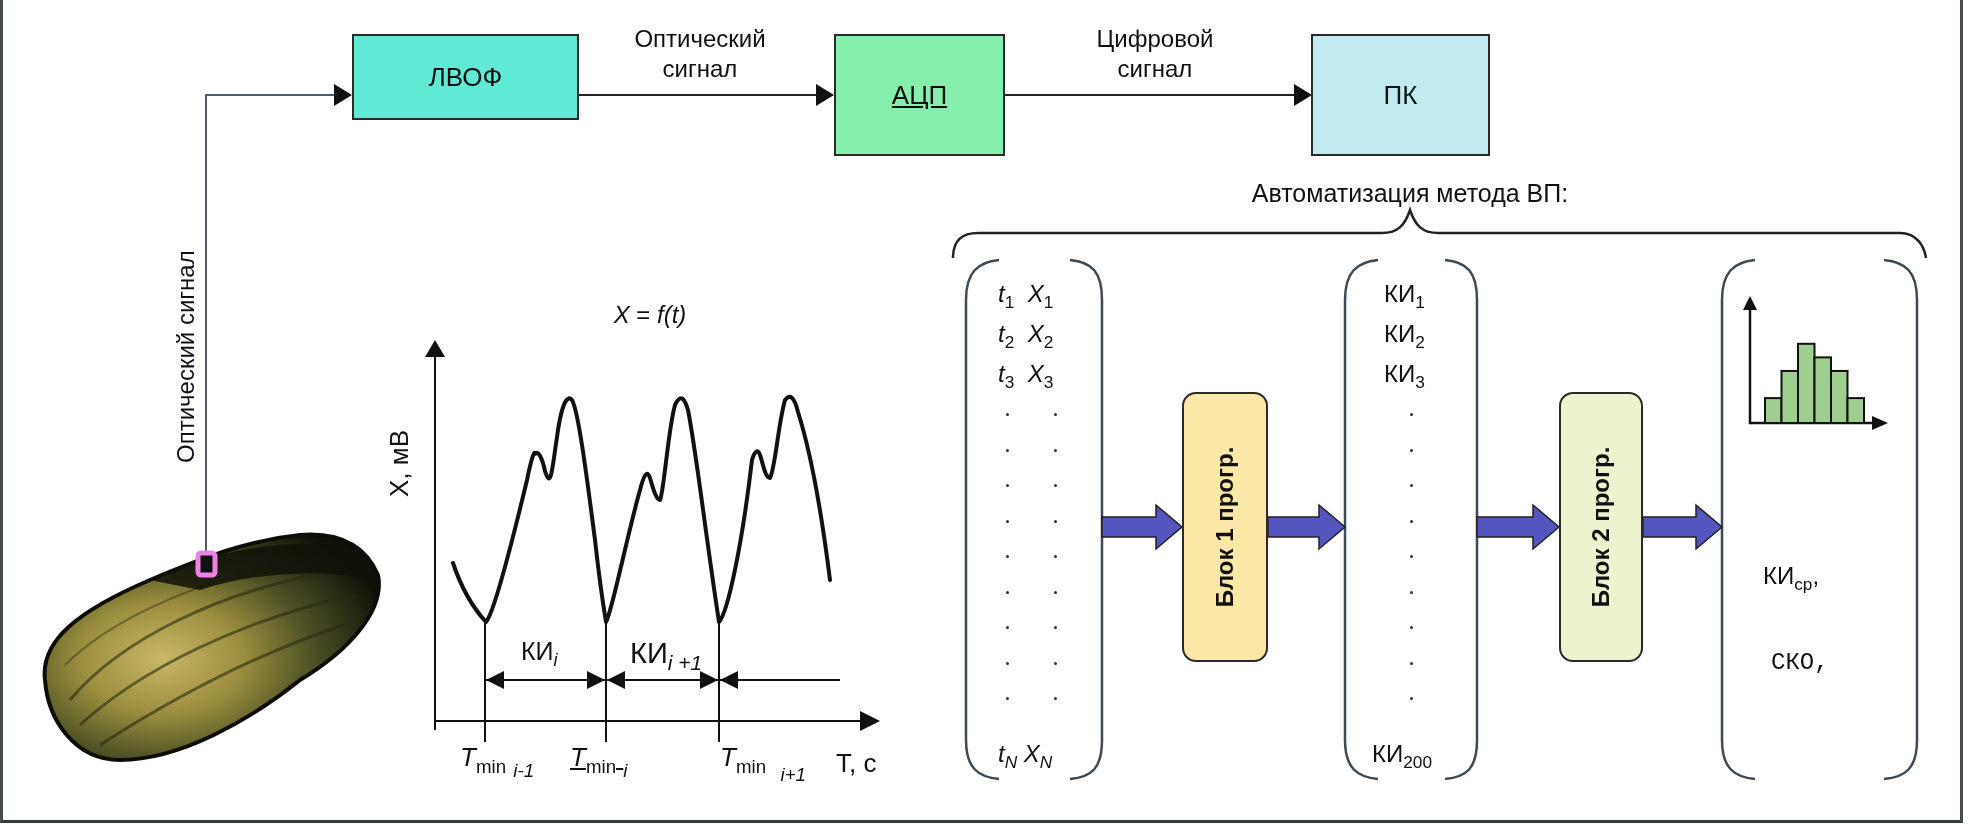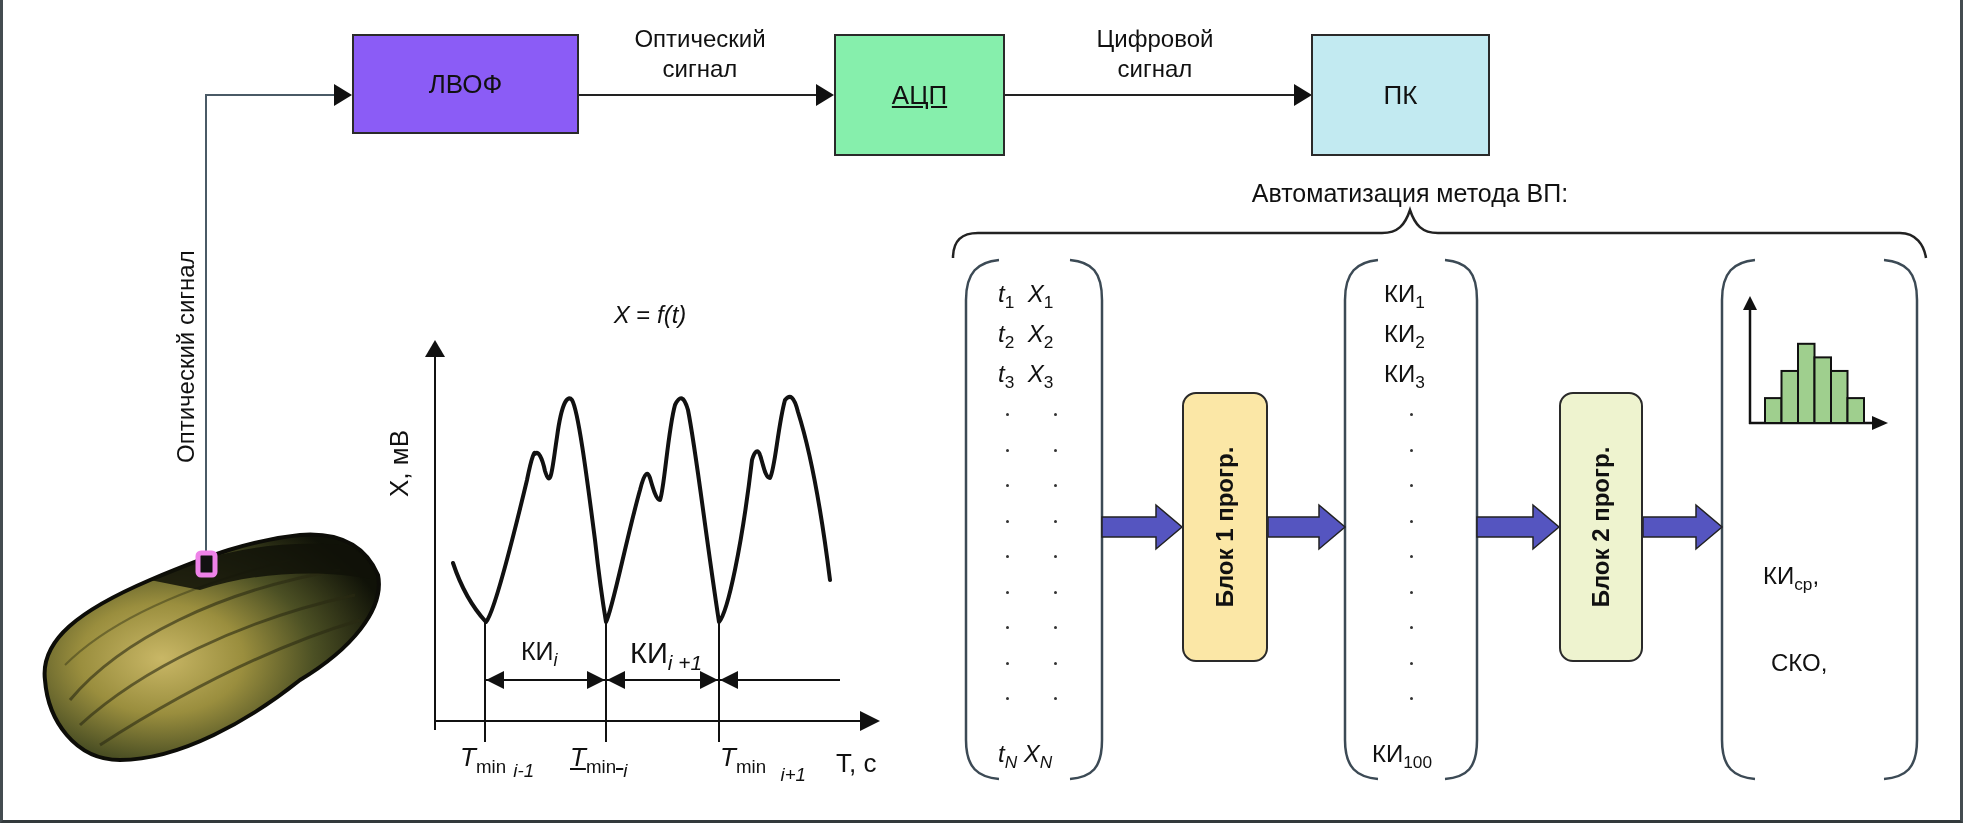--- a/index.html
+++ b/index.html
@@ -123,21 +123,21 @@
         <rect x="1765" y="398.10857142857145" width="16.5" height="24.89142857142857" fill="#9fcf8e" stroke="#111" stroke-width="2"></rect>
         <rect x="1781.5" y="370.95428571428573" width="16.5" height="52.04571428571429" fill="#9fcf8e" stroke="#111" stroke-width="2"></rect>
         <rect x="1798" y="343.8" width="16.5" height="79.2" fill="#9fcf8e" stroke="#111" stroke-width="2"></rect>
         <rect x="1814.5" y="357.37714285714287" width="16.5" height="65.62285714285714" fill="#9fcf8e" stroke="#111" stroke-width="2"></rect>
         <rect x="1831" y="370.95428571428573" width="16.5" height="52.04571428571429" fill="#9fcf8e" stroke="#111" stroke-width="2"></rect>
         <rect x="1847.5" y="398.10857142857145" width="16.5" height="24.89142857142857" fill="#9fcf8e" stroke="#111" stroke-width="2"></rect>
       </g>
   </g>
 </svg>
 
-<div class="box" style="left: 352px; top: 34px; width: 227px; height: 100px; background: #8b5cf6;">
+<div class="box" style="left: 352px; top: 34px; width: 227px; height: 86px; background: #5eead4;">
   <span>ЛВОФ</span>
 </div>
 <div class="box" style="left: 834px; top: 34px; height: 122px; width: 171px; background: #86efac; text-decoration: underline;">
   <span>АЦП</span>
 </div>
 <div class="box" style="left: 1311px; top: 34px; width: 179px; height: 122px; background: rgb(194, 234, 241);">
   <span>ПК</span>
 </div>
 
 <div class="lbl" style="left:610px;top:24px;width:180px;">
@@ -208,34 +208,34 @@
 <div class="prog" style="left: 1182px; top: 392px; width: 86px; height: 270px; background: rgb(251, 231, 166);">
   <span>Блок 1 прогр.</span>
 </div>
 
 <div class="col-text" style="left:1384px;top:278px;">
   <div><span>КИ</span><span class="sub">1</span></div>
   <div><span>КИ</span><span class="sub">2</span></div>
   <div><span>КИ</span><span class="sub">3</span></div>
 </div>
 <div class="col-text" style="left:1372px;top:738px;">
-  <span>КИ</span><span class="sub">100</span>
+  <span>КИ</span><span class="sub">200</span>
 </div>
 <div id="ki-dots">
     <div class="dot" style="left: 1410px; top: 413px;"></div>
     <div class="dot" style="left: 1410px; top: 448.5px;"></div>
     <div class="dot" style="left: 1410px; top: 484px;"></div>
     <div class="dot" style="left: 1410px; top: 519.5px;"></div>
     <div class="dot" style="left: 1410px; top: 555px;"></div>
     <div class="dot" style="left: 1410px; top: 590.5px;"></div>
     <div class="dot" style="left: 1410px; top: 626px;"></div>
     <div class="dot" style="left: 1410px; top: 661.5px;"></div>
     <div class="dot" style="left: 1410px; top: 697px;"></div>
   </div>
 
 <div class="prog" style="left: 1559px; top: 392px; width: 84px; height: 270px; background: rgb(238, 243, 207);">
   <span>Блок 2 прогр.</span>
 </div>
 
 <div class="col-text" style="left:1763px;top:560px;">
   <span>КИ</span><span class="sub">ср</span><span>,</span>
 </div>
-<div class="col-text" style="left:1771px;top:647px;">СКО,</div>
+<div class="col-text" style="left:1771px;top:647px;font-family:Liberation Mono, monospace;">СКО,</div>
 
 </body></html>

